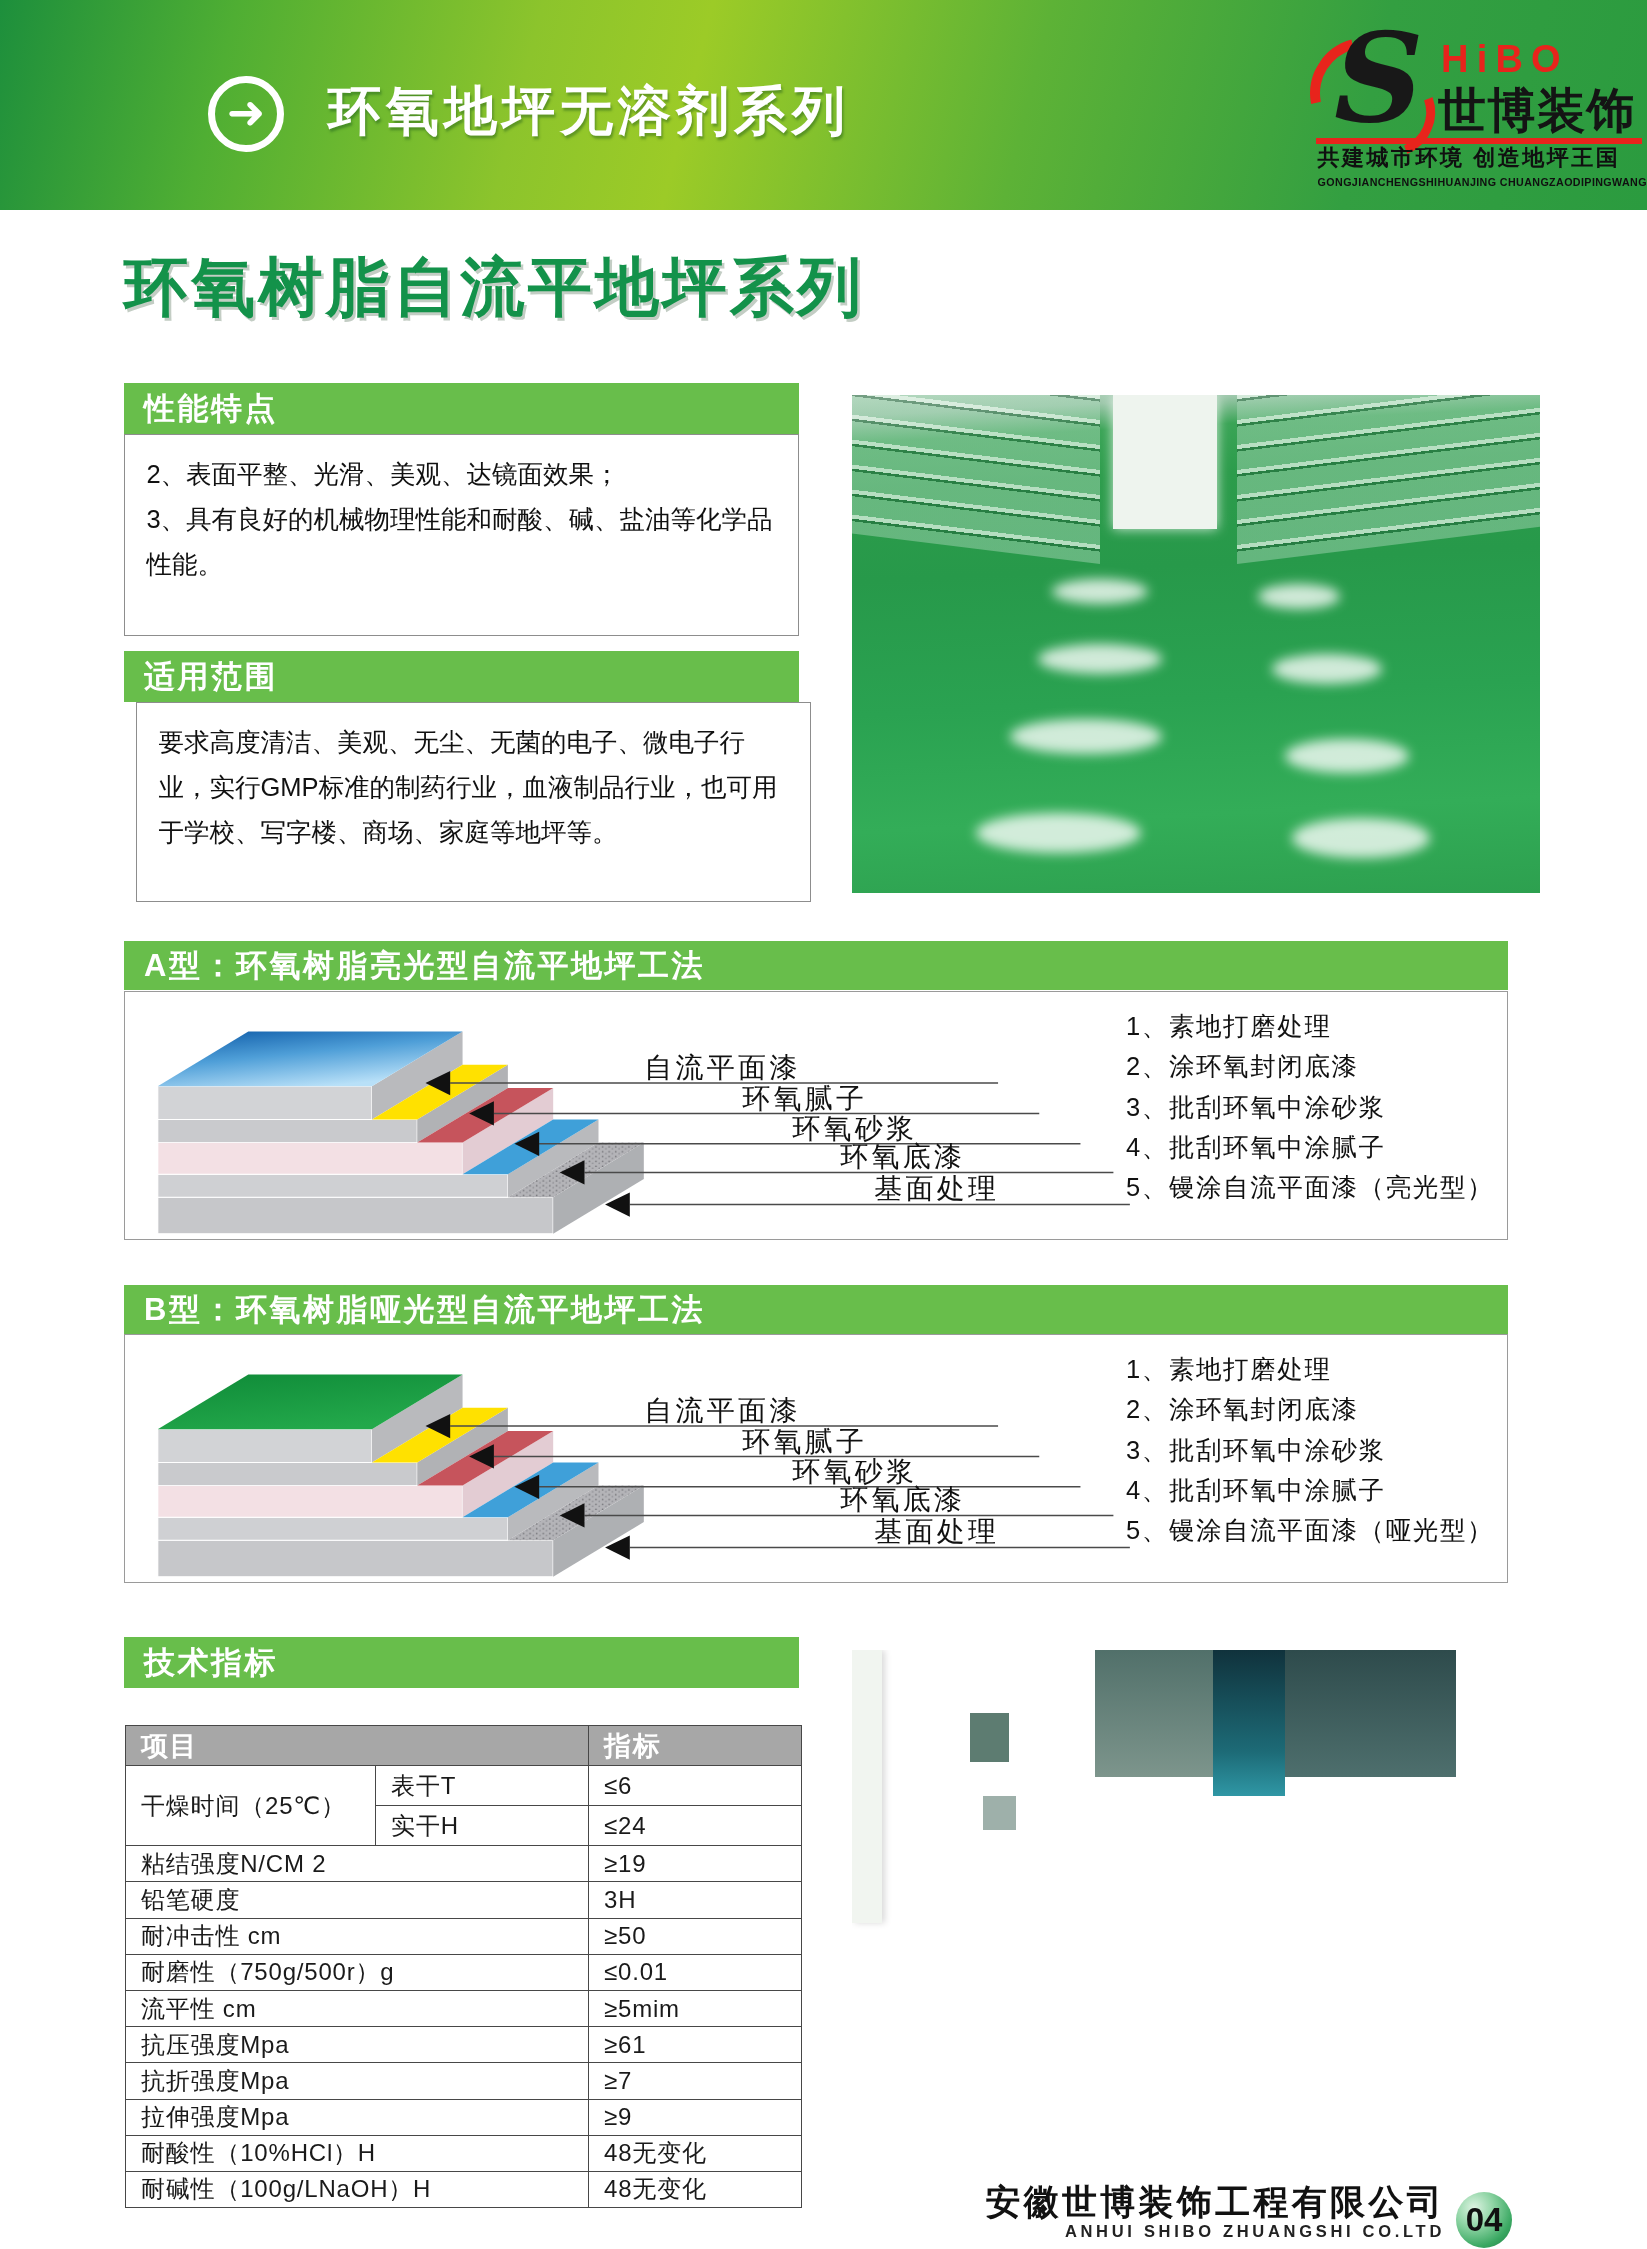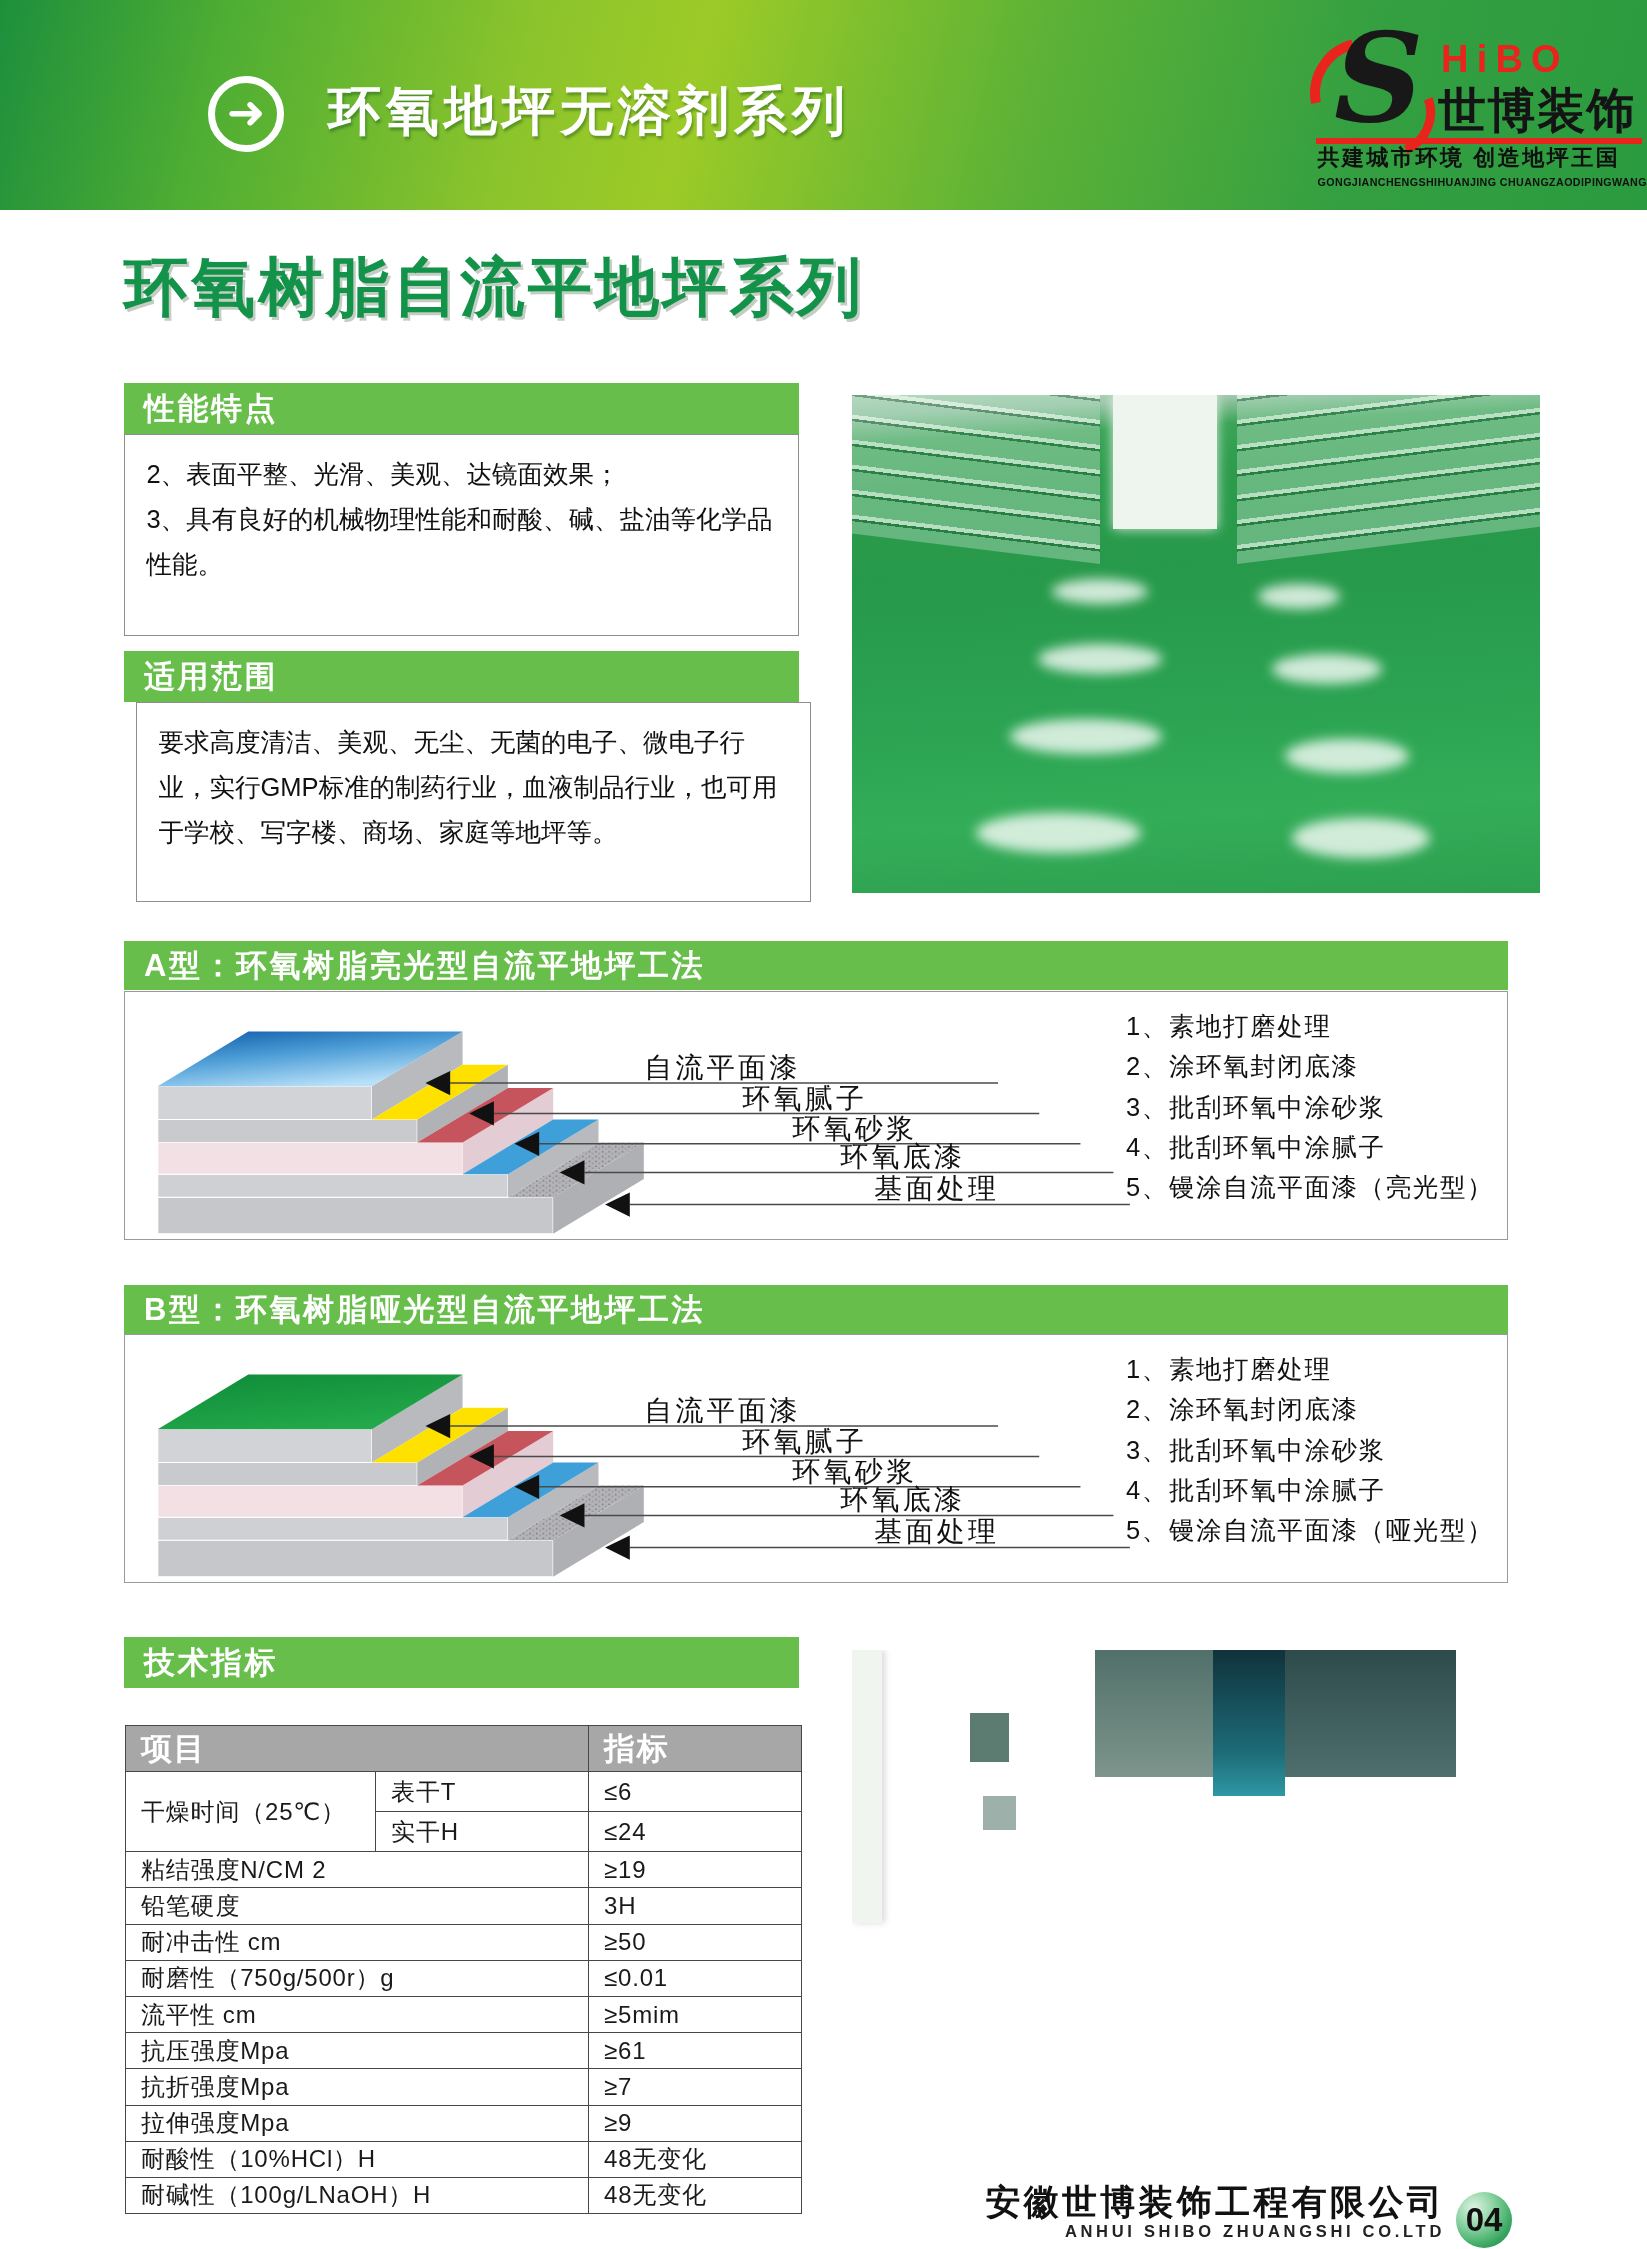--- a/index.html
+++ b/index.html
@@ -71,21 +71,21 @@
   .diagram{position:absolute;left:8.2px;top:3.3px;width:1001px;height:243px;}
   .diagram svg{position:absolute;left:0;top:0;}
   .dlabel{position:absolute;font-size:28px;color:#111;letter-spacing:3.3px;white-space:nowrap;}
   .steps{position:absolute;left:1001px;top:15px;width:371px;font-size:25.5px;color:#111;line-height:1.52;letter-spacing:1.6px;}
   .steps .step{margin-bottom:1.6px;white-space:nowrap;}
 
   
   .spec-table{position:absolute;left:125px;top:1725px;width:677px;border-collapse:collapse;
               font-size:24px;color:#1a1a1a;table-layout:fixed;}
   .spec-table th,.spec-table td{border:1.6px solid #474747;padding:1.6px 3.3px 1.6px 15px;text-align:left;box-sizing:border-box;}
-  .spec-table th{background:#a7a7a7;color:#ffffff;font-size:31px;font-weight:bold;height:40px;letter-spacing:1.6px;}
+  .spec-table th{background:#a7a7a7;color:#ffffff;font-size:27px;font-weight:bold;height:40px;letter-spacing:1.6px;}
   .spec-table td{height:31px;letter-spacing:0.8px;}
   .spec-table tr.subrow td{height:40px;}
 
   
   .footer-company{position:absolute;right:202px;top:2179px;font-size:35px;font-weight:bold;color:#111;letter-spacing:3.3px;}
   .footer-en{position:absolute;right:202px;top:2222px;font-size:16.5px;font-weight:bold;color:#222;letter-spacing:3.7px;}
   .page-ball{position:absolute;left:1456px;top:2192px;width:56px;height:56px;border-radius:50%;
       background:radial-gradient(circle at 32% 28%,#ddf3e2 0%,#8ed4a4 35%,#3aa862 70%,#1f7a41 100%);
       display:flex;align-items:center;justify-content:center;}
   .page-ball span{font-size:33px;font-weight:bold;color:#101010;}

